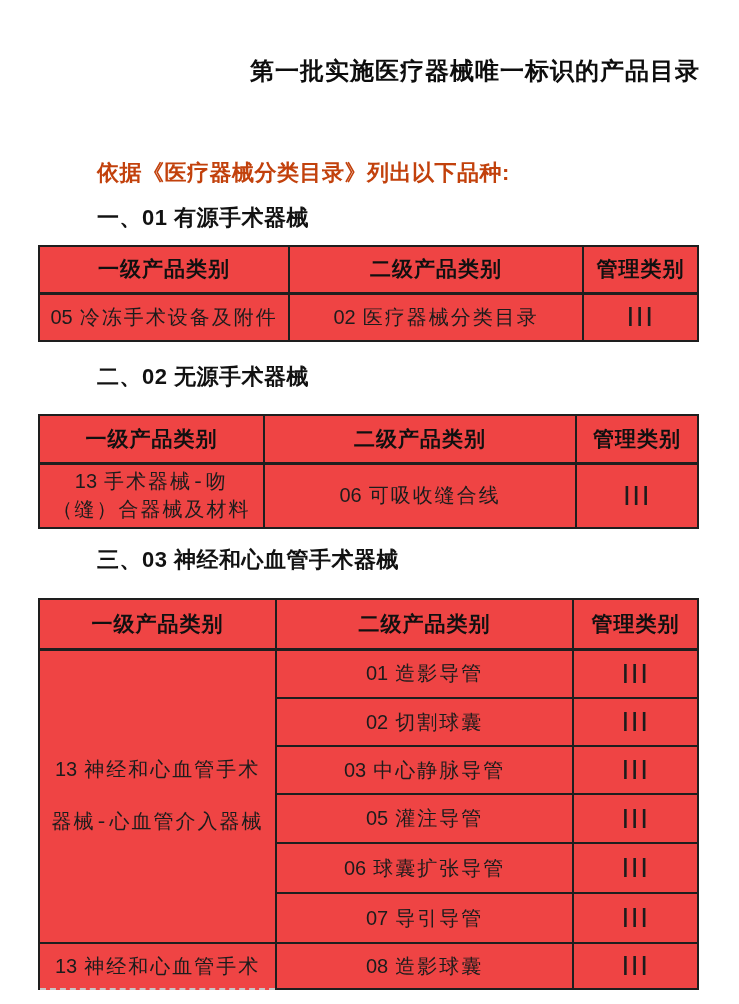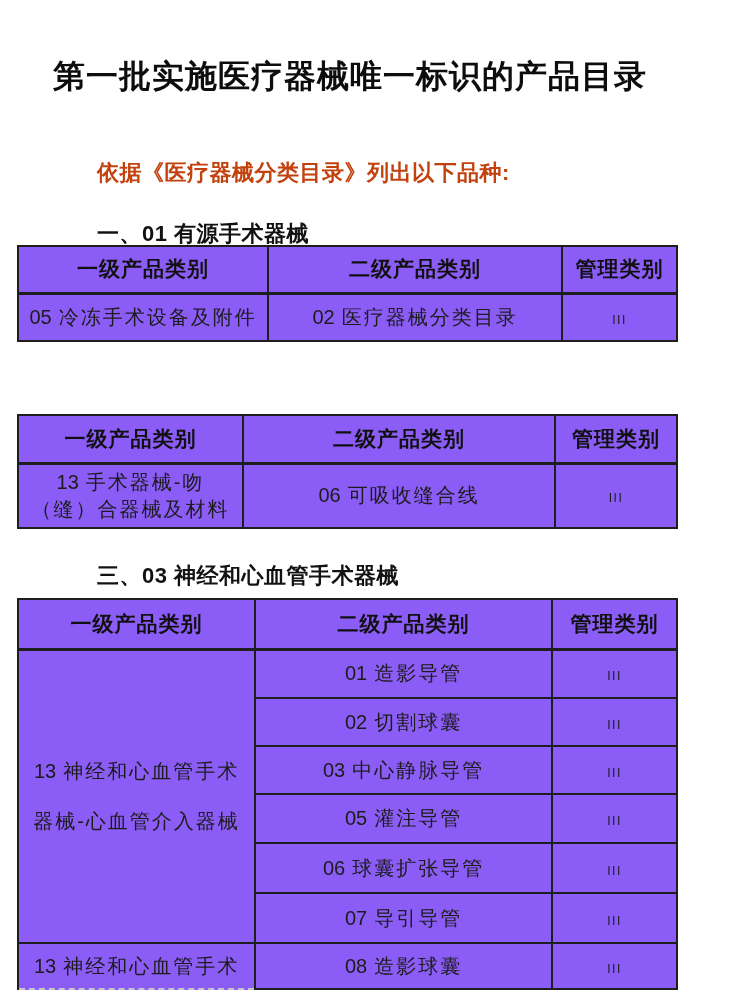--- a/index.html
+++ b/index.html
@@ -10,71 +10,70 @@
     color: #161616;
   }
   .page {
     position: relative;
     width: 739px; height: 1004px;
     background: #ffffff;
     overflow: hidden;
   }
   .doc-title {
     position: absolute; top: 57px; left: 0; width: 700px;
-    text-align: center;
+    text-align: right;
     font-family: "Liberation Sans", sans-serif;
-    font-weight: bold; font-size: 32px; line-height: 1.2;
+    font-weight: bold; font-size: 24px; line-height: 1.2;
     letter-spacing: 1px;
     color: #0d0d0d;
   }
   .intro {
     position: absolute; top: 158px; left: 97px;
     font-size: 22px; font-weight: 600; letter-spacing: 0.5px;
     color: #c2410c;
   }
   .sec-h {
     position: absolute; left: 97px;
     font-size: 22px; font-weight: bold; letter-spacing: 0.5px;
     color: #121212;
-    margin-top: 16px;
   }
   .sec-h1 { top: 203px; }
   .sec-h2 { top: 362px; }
   .sec-h3 { top: 545px; }
 
   table.cat {
-    position: absolute; left: 17px;
+    position: absolute; left: 38px;
     border-collapse: collapse; table-layout: fixed;
-    background: #8b5cf6;
+    background: #ef4444;
   }
   .cat th, .cat td {
     border: 2px solid #1e1e1e;
     text-align: center; vertical-align: middle;
     overflow: hidden;
     padding: 0 4px;
   }
   .cat th {
     font-family: "Liberation Sans", sans-serif;
     font-weight: bold; font-size: 21px;
     letter-spacing: 1px;
     border-bottom-width: 3px;
     color: #101010;
   }
   .cat td { font-size: 20px; color: #1c1c1c; }
   .code {
     font-family: "Liberation Sans", sans-serif;
     font-size: 20px; margin-right: 7px;
   }
   .cjk {
-    font-family: Liberation Sans, sans-serif;
+    font-family: Liberation Mono, monospace;
     font-size: 20px; letter-spacing: 2px;
   }
   .mgmt {
     font-family: "Liberation Sans", sans-serif;
-    font-size: 12px; letter-spacing: 1.5px; margin-top: 28px;
+    font-size: 28px; letter-spacing: 1.5px; margin-top: 28px;
   }
   #table1 { top: 245px; width: 659px; }
   #table2 { top: 414px; width: 659px; }
   #table3 { top: 598px; width: 659px; }
   .t2-wrap { line-height: 1.35; padding: 0 6px; }
   .span-cell .line { display: block; line-height: 1.2; }
   .span-cell .l1 { margin-bottom: 26px; }
   td.cut {
     border-bottom: 2px dashed #c6c6c6;
   }
@@ -104,20 +103,21 @@
     </thead>
     <tbody>
       <tr style="height:48px">
         <td><span class="code">05</span><span class="cjk">冷冻手术设备及附件</span></td>
         <td><span class="code">02</span><span class="cjk">医疗器械分类目录</span></td>
         <td><span class="mgmt">III</span></td>
       </tr>
     </tbody>
   </table>
 
+  <div class="sec-h sec-h2">二、02 无源手术器械</div>
   <table class="cat" id="table2">
     <colgroup>
         <col style="width:225px">
         <col style="width:312px">
         <col style="width:122px">
       </colgroup>
     <thead>
       <tr style="height:48px">
         <th>一级产品类别</th>
         <th>二级产品类别</th>

